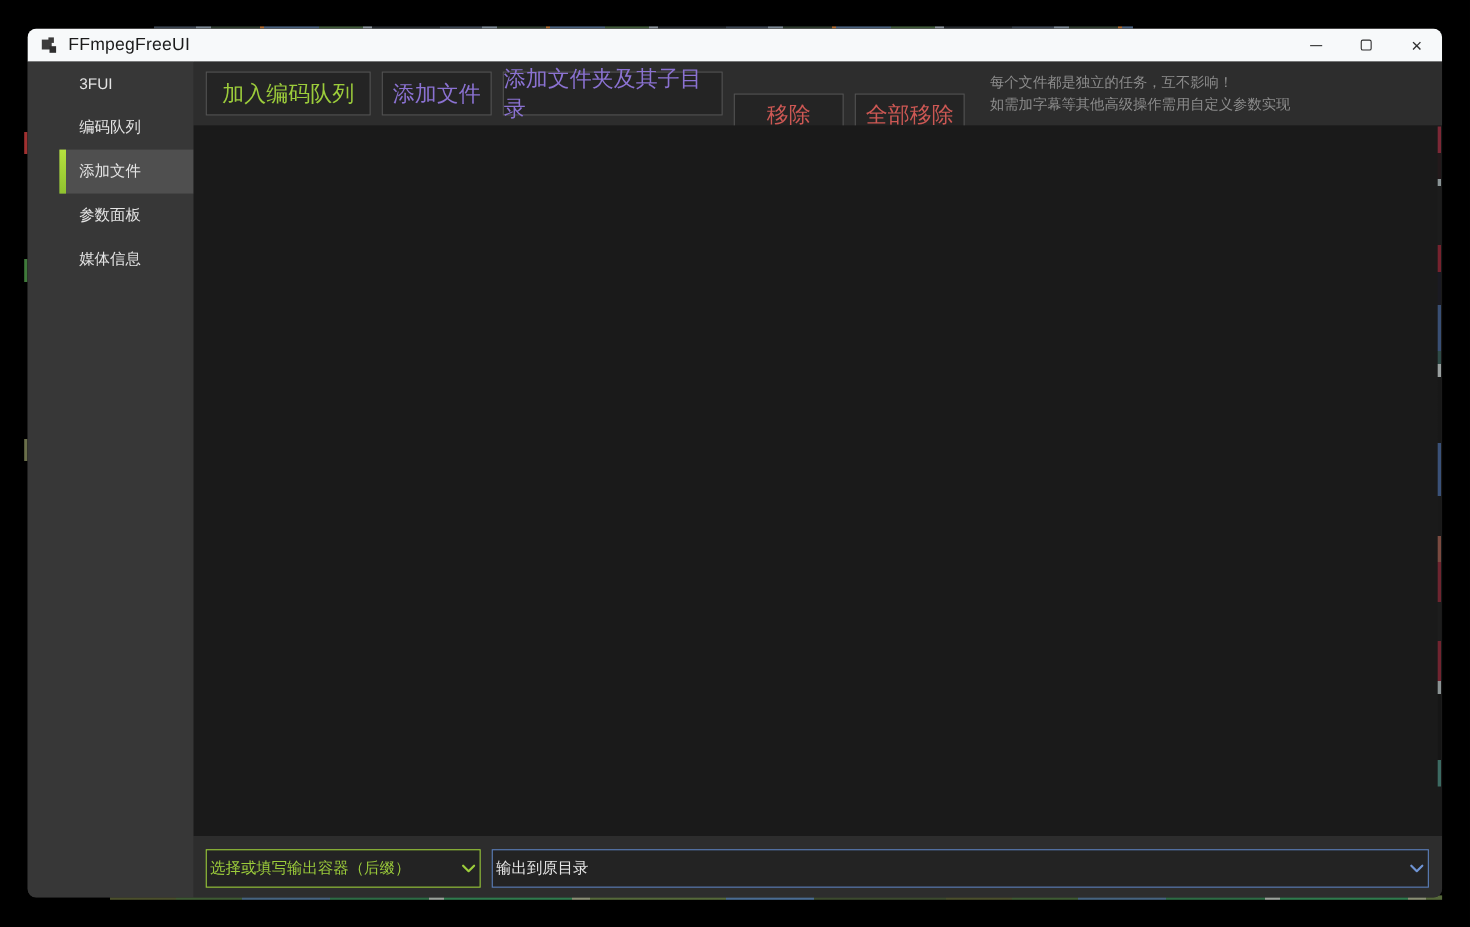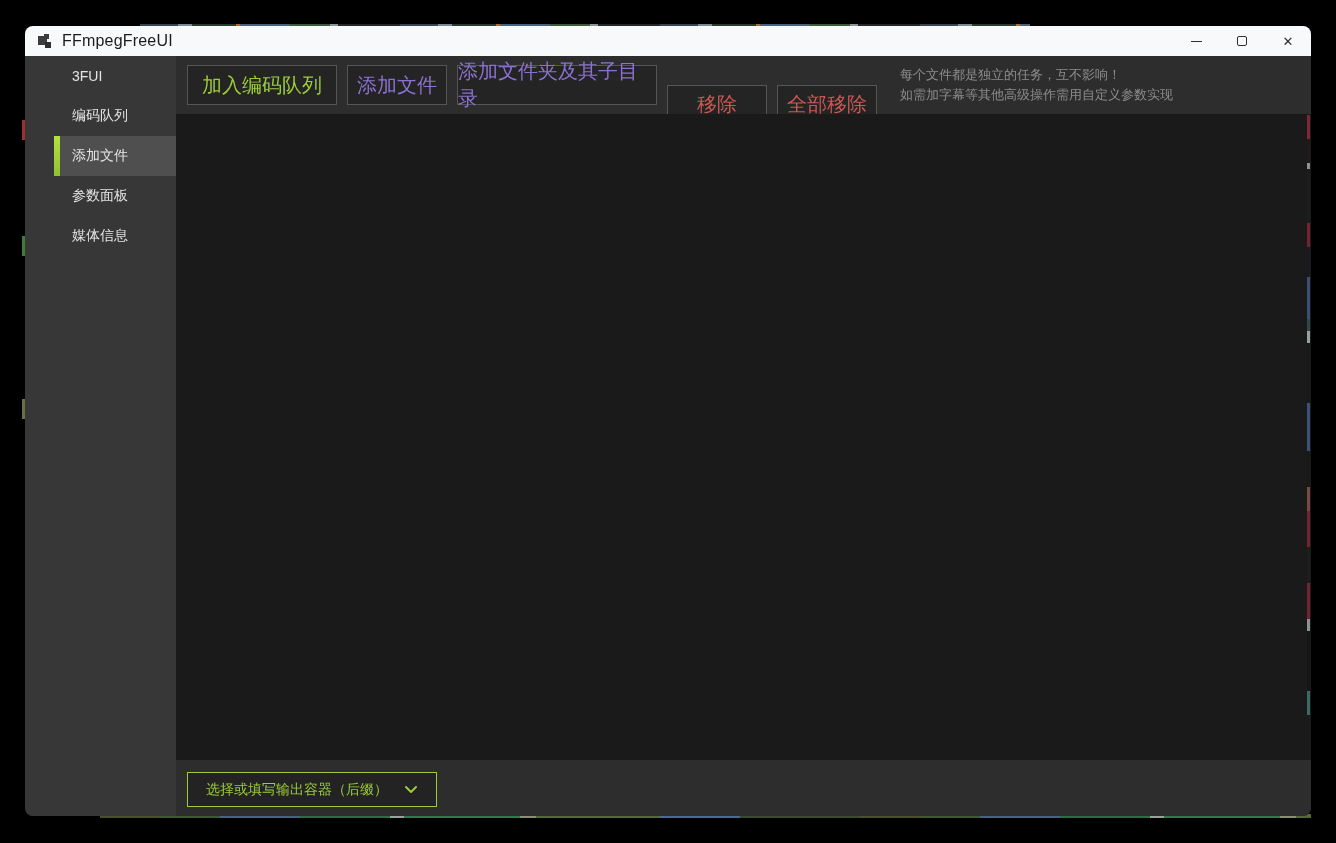--- a/index.html
+++ b/index.html
@@ -53,21 +53,21 @@
   .tb-btn.w150 { width:150px; } .tb-btn.w100 { width:100px; } .tb-btn.w200 { width:200px; }
   .txt-green { color:#9ccc3b; } .txt-purple { color:#8b72d2; } .txt-red { color:#cd5854;margin-top:39px; }
   .tb-info { margin-left:13px; font-size:13px; color:#8c8c8c; line-height:20px; }
 
   
   .content { position:absolute; left:151px; top:58px; width:1135px; height:646px; background:#1a1a1a; }
 
   
   .bottombar { position:absolute; left:151px; top:704px; width:1135px; height:56px; background:#2d2d2d; }
   .combo { position:absolute; top:12px; height:35px; background:#232323;
-           display:flex; align-items:center; padding:0 18px; font-size:14px; cursor:default; }
+           display:flex; align-items:center; padding:0 3px; font-size:14px; cursor:default; }
   .combo .label { flex:1; white-space:nowrap; overflow:hidden; }
   .combo-container { left:11px; width:250px; border:1px solid #9ccc3b; color:#9ccc3b; }
   .combo-output { left:271px; width:852px; border:1px solid #5d81bd; color:#e6e6e6; }
   .chev { width:14px; height:9px; flex:0 0 auto; margin-left:8px; }
   .chev polyline { fill:none; stroke-width:2; stroke-linecap:round; stroke-linejoin:round; }
   .chev.green polyline { stroke:#9ccc3b; }
   .chev.blue  polyline { stroke:#6f94d4; }
 </style>
 </head>
 <body>
@@ -134,19 +134,25 @@
 
       <div class="content"></div>
 
       <div class="bottombar">
         <div class="combo combo-container">
           <span class="label">选择或填写输出容器（后缀）</span>
           <svg class="chev green" viewBox="0 0 14 9">
             <polyline points="2,2 7,7 12,2"></polyline>
           </svg>
         </div>
+        <div class="combo combo-output">
+          <span class="label">输出到原目录</span>
+          <svg class="chev blue" viewBox="0 0 14 9">
+            <polyline points="2,2 7,7 12,2"></polyline>
+          </svg>
+        </div>
       </div>
 
     </div>
   </div>
 
   <div class="artifact right-strip"></div>
 </div>
 
 </body></html>

